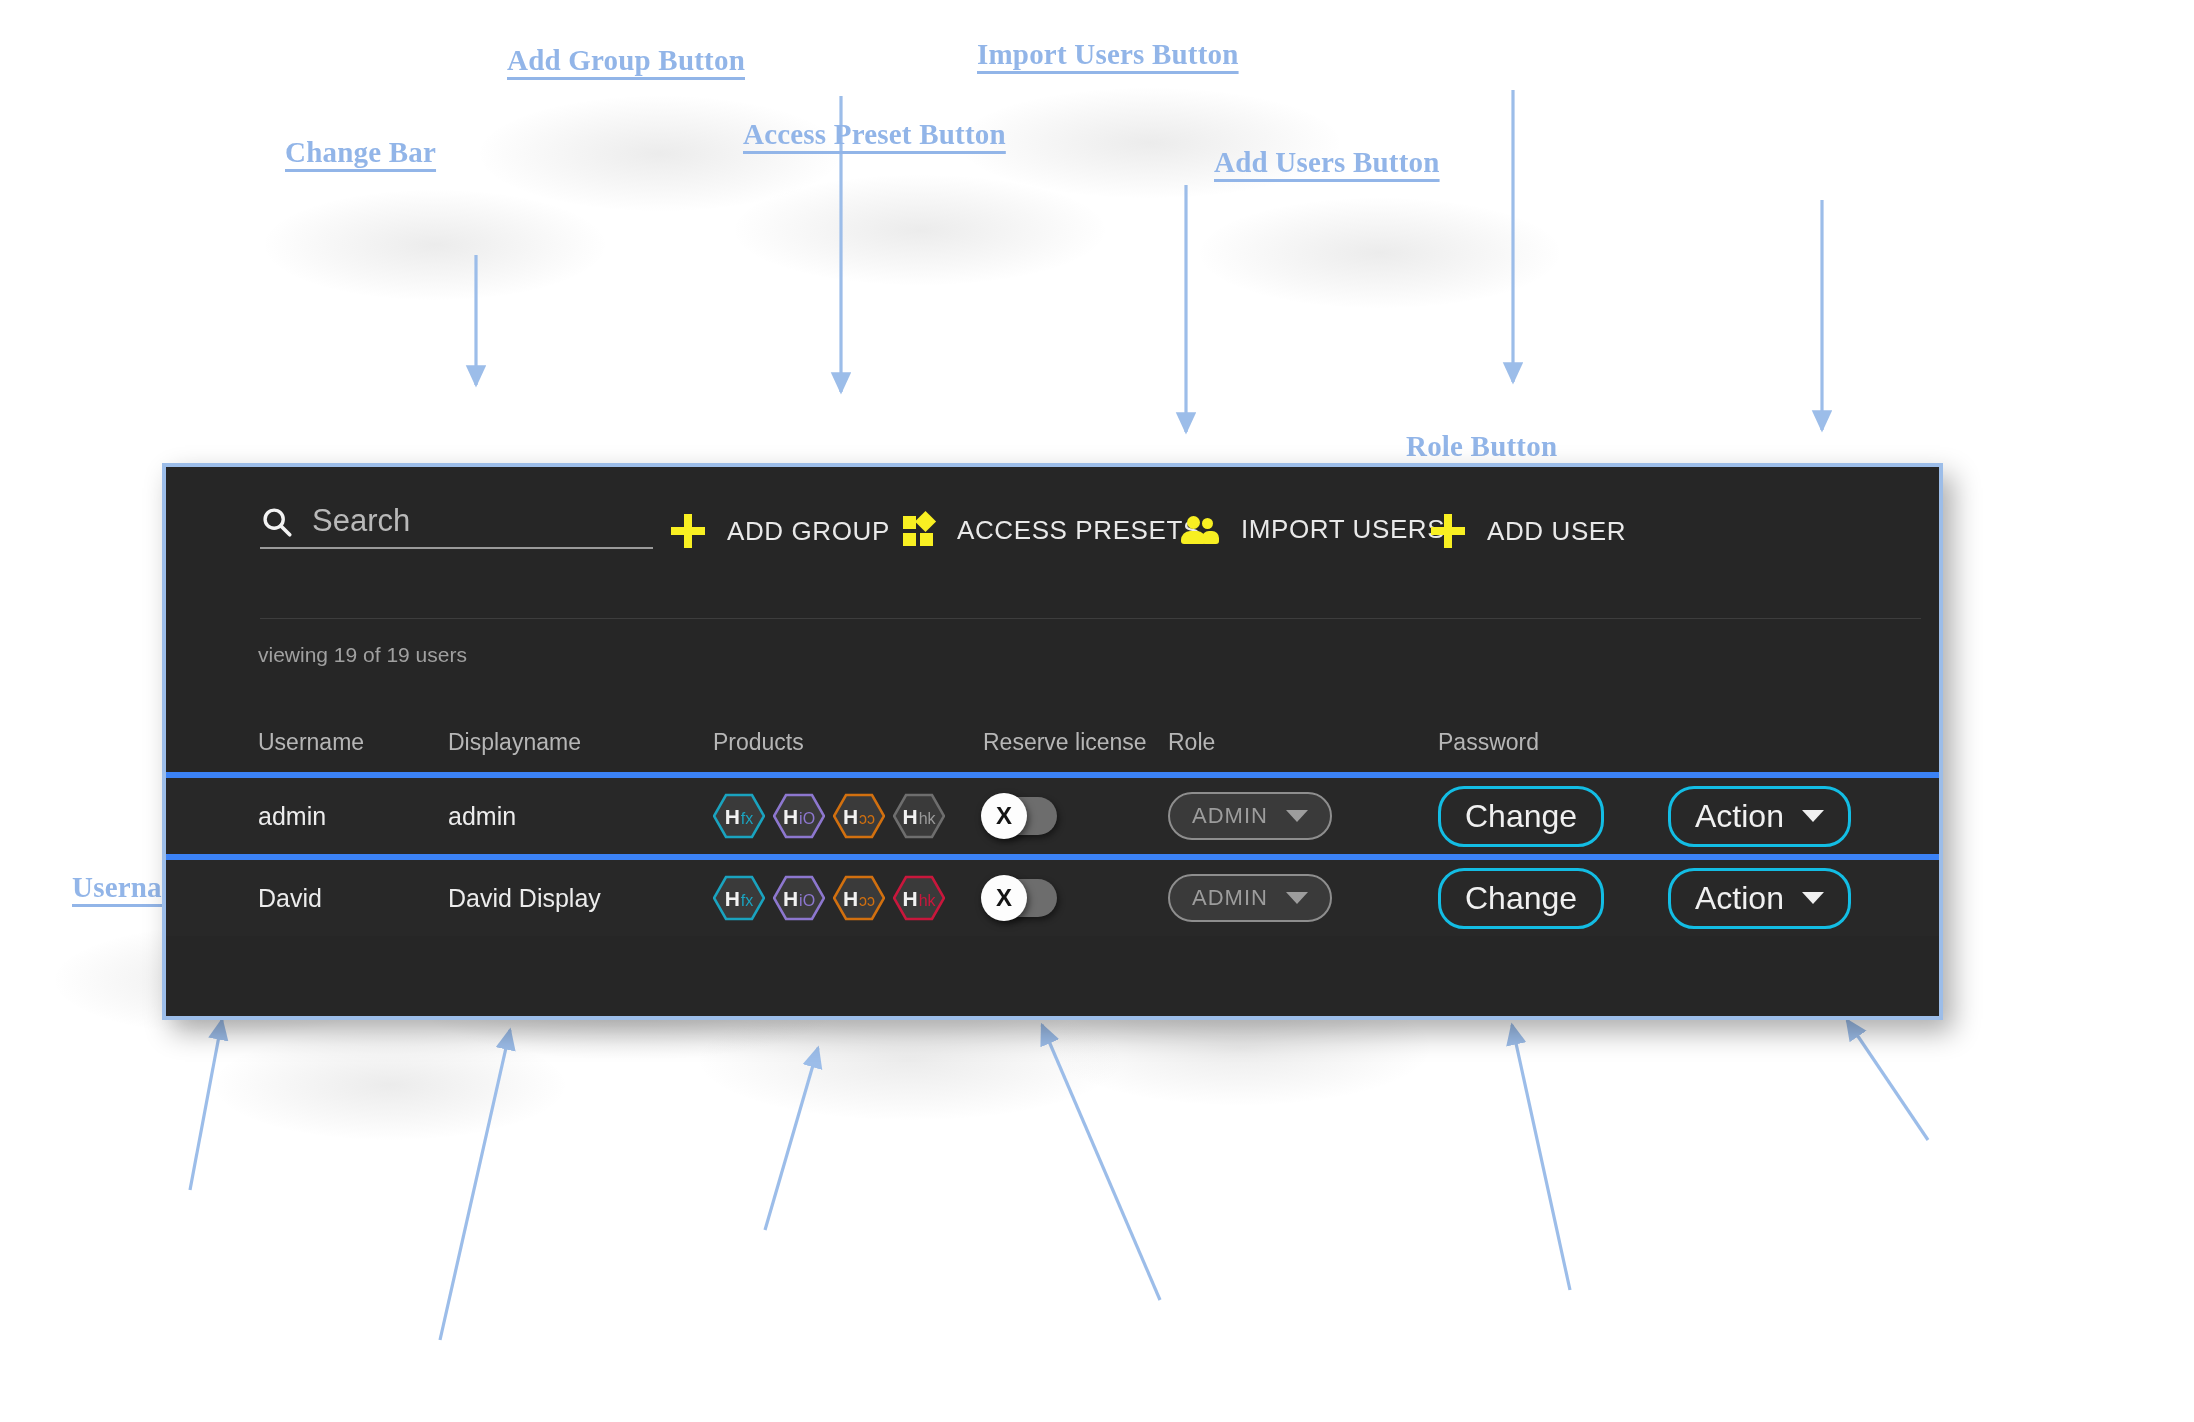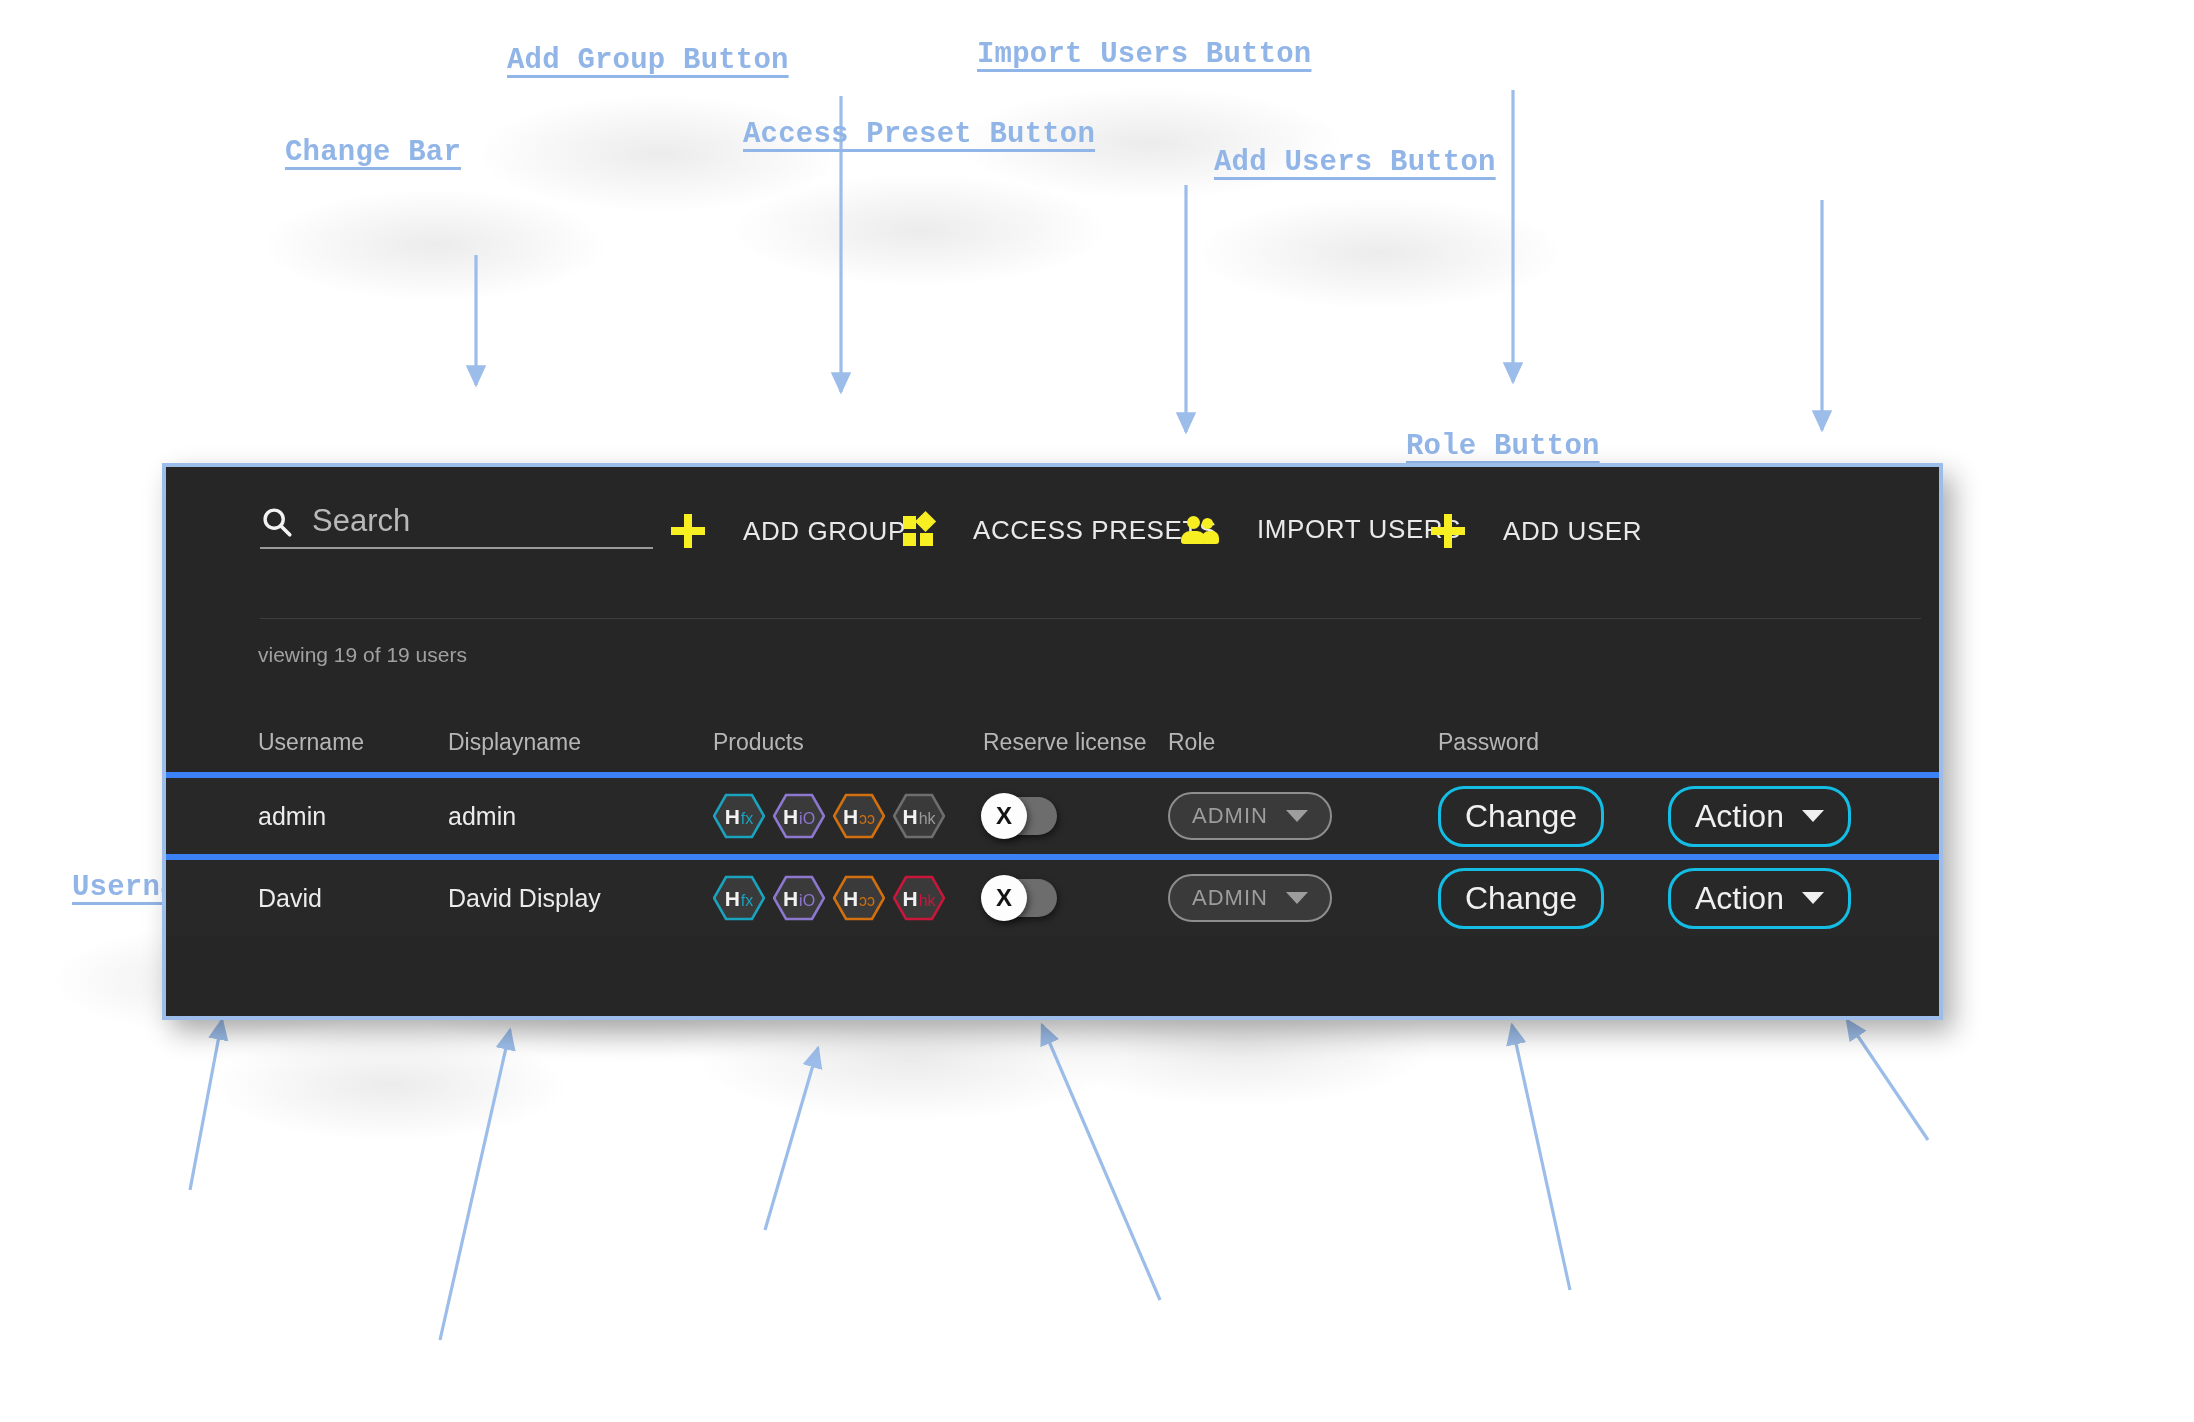--- a/index.html
+++ b/index.html
@@ -13,21 +13,21 @@
   .anno{
     position:absolute;
     color:#92b5e8;
     font-weight:bold;
     font-size:29px;
     letter-spacing:.2px;
     text-decoration:underline;
     text-underline-offset:7px;
     text-decoration-thickness:3px;
     white-space:nowrap;
-    font-family:Liberation Mono, monospace;
+    font-family:Liberation Serif, serif;
   }
   .blob{
     position:absolute;
     border-radius:50%;
     background:radial-gradient(ellipse at center, rgba(140,140,140,.17) 0%, rgba(160,160,160,.08) 45%, rgba(255,255,255,0) 72%);
     pointer-events:none;
   }
   .arrow-svg{position:absolute;left:0;top:0;width:2194px;height:1422px;pointer-events:none;}
 
   
@@ -56,21 +56,21 @@
   .search-input{
     background:transparent;border:0;outline:none;
     color:#d8d8d8;font-size:31px;
     font-family:"Liberation Sans", sans-serif;
     width:320px;padding:0;
   }
   .search-input::placeholder{color:#b9b9b9;opacity:1;}
 
   .tb-btn{
     position:absolute;top:47px;
-    display:flex;align-items:center;gap:38px;
+    display:flex;align-items:center;gap:22px;
     cursor:pointer;
   }
   .tb-btn .lbl{
     color:#e9e9e9;font-size:26px;letter-spacing:.6px;
     font-family:"Liberation Sans", sans-serif;
   }
   #btn-add-group{left:505px;}
   #btn-access-presets{left:737px;}
   #btn-import-users{left:1015px;}
   #btn-add-user{left:1265px;}

